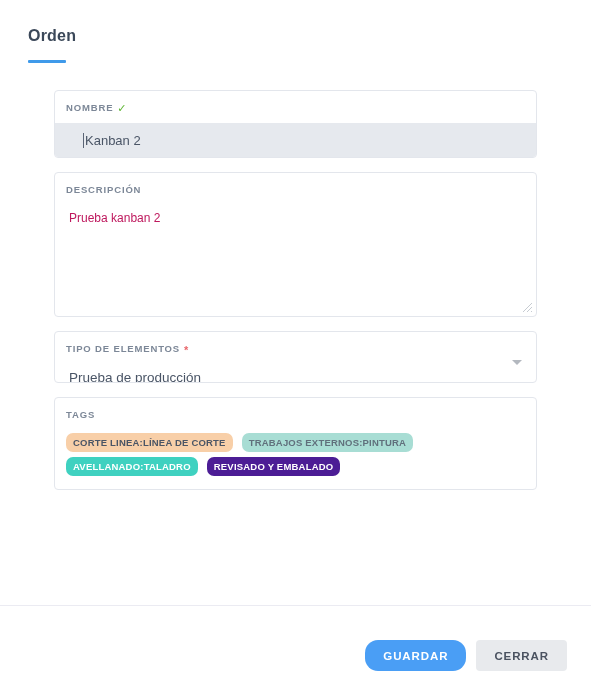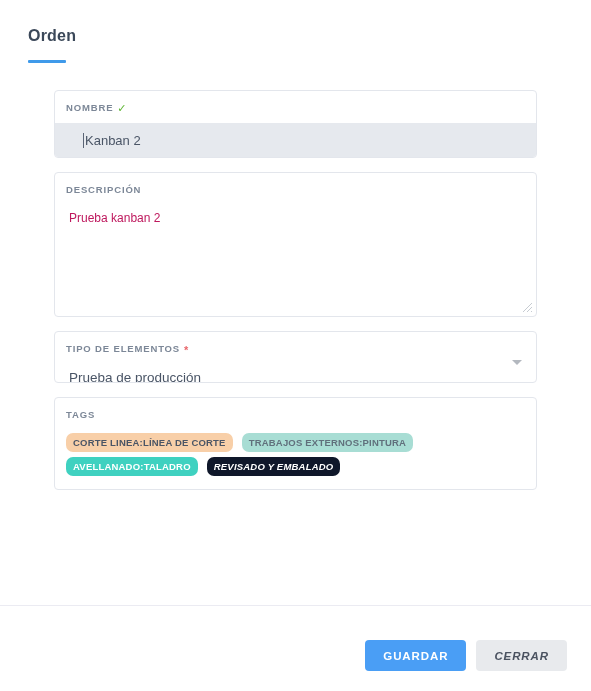--- a/index.html
+++ b/index.html
@@ -189,25 +189,25 @@
     letter-spacing: 0.9px;
     padding: 0 18px;
     height: 31px;
     cursor: pointer;
     font-family: "Liberation Sans", "DejaVu Sans", sans-serif;
     text-transform: uppercase;
   }
   .btn-primary {
     background: #4a9ef5;
     color: #ffffff;
+    border-radius: 13px;
   }
   .btn-secondary {
     background: #e8eaed;
     color: #4a5260;
-    font-style: italic;
   }
 </style>
 </head>
 <body>
 
 <div class="page-header">
   <div class="page-title">Orden</div>
   <div class="title-underline" style="background: rgb(63, 154, 234);"></div>
 </div>
 
@@ -246,21 +246,21 @@
   </div>
 
   <div class="field-card tags-card">
     <div class="field-label">
       <span>TAGS</span>
     </div>
     <div class="tag-list">
         <span class="tag" style="background: rgb(248, 207, 168); color: rgb(75, 85, 101);">CORTE LINEA:LÍNEA DE CORTE</span>
         <span class="tag" style="background: rgb(168, 221, 212); color: rgb(96, 112, 124);">TRABAJOS EXTERNOS:PINTURA</span>
         <span class="tag" style="background: rgb(63, 209, 192); color: rgb(255, 255, 255);">AVELLANADO:TALADRO</span>
-        <span class="tag" style="background: #0f172a; color: rgb(255, 255, 255); font-style: italic;">REVISADO Y EMBALADO</span>
+        <span class="tag" style="background: #4c1d95; color: rgb(255, 255, 255);">REVISADO Y EMBALADO</span>
       </div>
   </div>
 
 </div>
 
 <div class="footer-divider"></div>
 <div class="footer-actions">
   <button class="btn btn-primary" style="background: rgb(74, 158, 245);">GUARDAR</button>
   <button class="btn btn-secondary" style="background: rgb(232, 234, 237);">CERRAR</button>
 </div>

